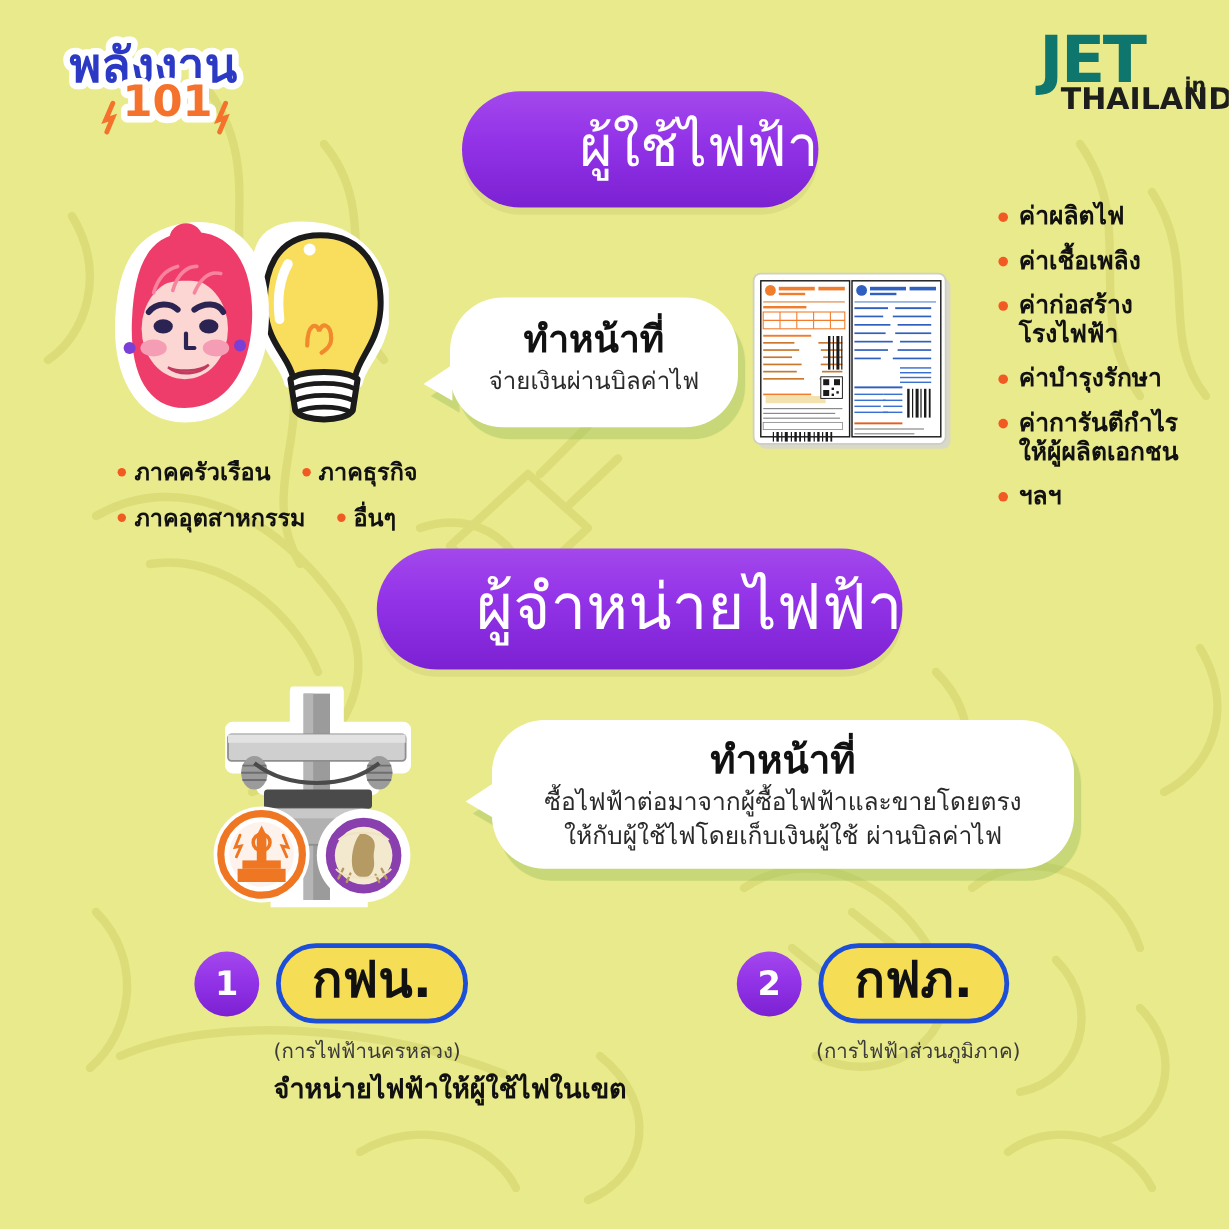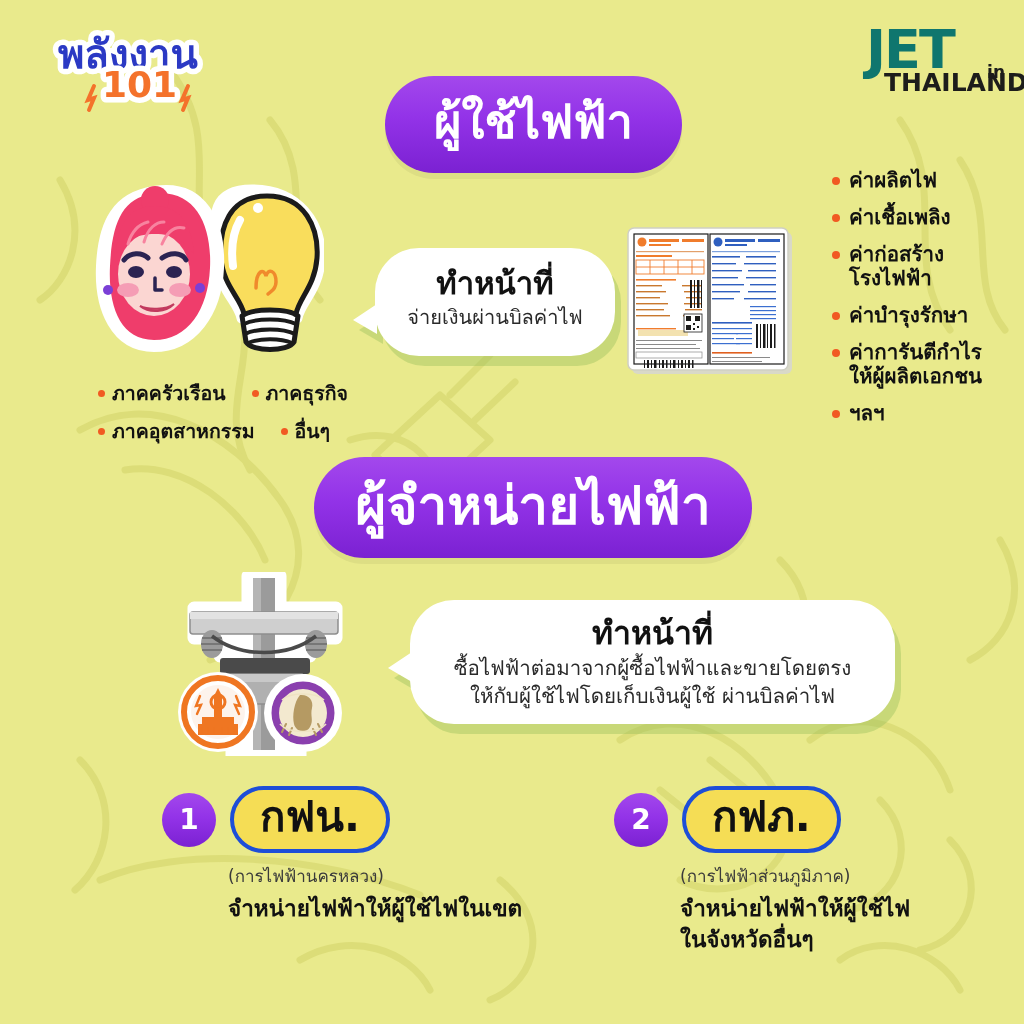--- a/index.html
+++ b/index.html
@@ -31,22 +31,22 @@
   .jet-thailand{
     position:absolute; left:18px; top:40px;
     font-weight:bold; font-size:25px; color:#1d1d1b; letter-spacing:0px;
   }
 
   
   .hdr-pill{
     position:absolute; z-index:5;
     background:linear-gradient(180deg,#a348ec 0%,#9333e8 42%,#7b21d2 100%);
     border-radius:999px;
-    display:flex; align-items:center; justify-content:center;
-    color:#fff; font-weight:bold;
+    display:flex; align-items:center; justify-content:flex-end;
+    color:#fff; font-weight:normal;
     box-shadow:0 6px 0 rgba(0,0,0,0.05);
   }
   #hdr-user{ left:365px; top:76px; width:297px; height:97px; font-size:47px; }
   #hdr-dist{ left:294px; top:457px; width:438px; height:101px; font-size:53px; }
   .hdr-pill span{ transform:translateY(-3px); }
 
   
   .bubble{
     position:absolute; z-index:5;
     background:#fff; border-radius:44px;
@@ -502,19 +502,15 @@
       <div>จำหน่ายไฟฟ้าให้ผู้ใช้ไฟในเขต</div>
     </div>
   </div>
 
   <div class="num-block" id="block-2">
     <div class="nb-head">
       <div class="nb-circle">2</div>
       <div class="nb-pill">กฟภ.</div>
     </div>
     <div class="nb-sub">(การไฟฟ้าส่วนภูมิภาค)</div>
-    <div class="nb-desc">
-      <div>จำหน่ายไฟฟ้าให้ผู้ใช้ไฟ</div>
-      <div>ในจังหวัดอื่นๆ</div>
-    </div>
   </div>
 
 </div>
 
 </body></html>

